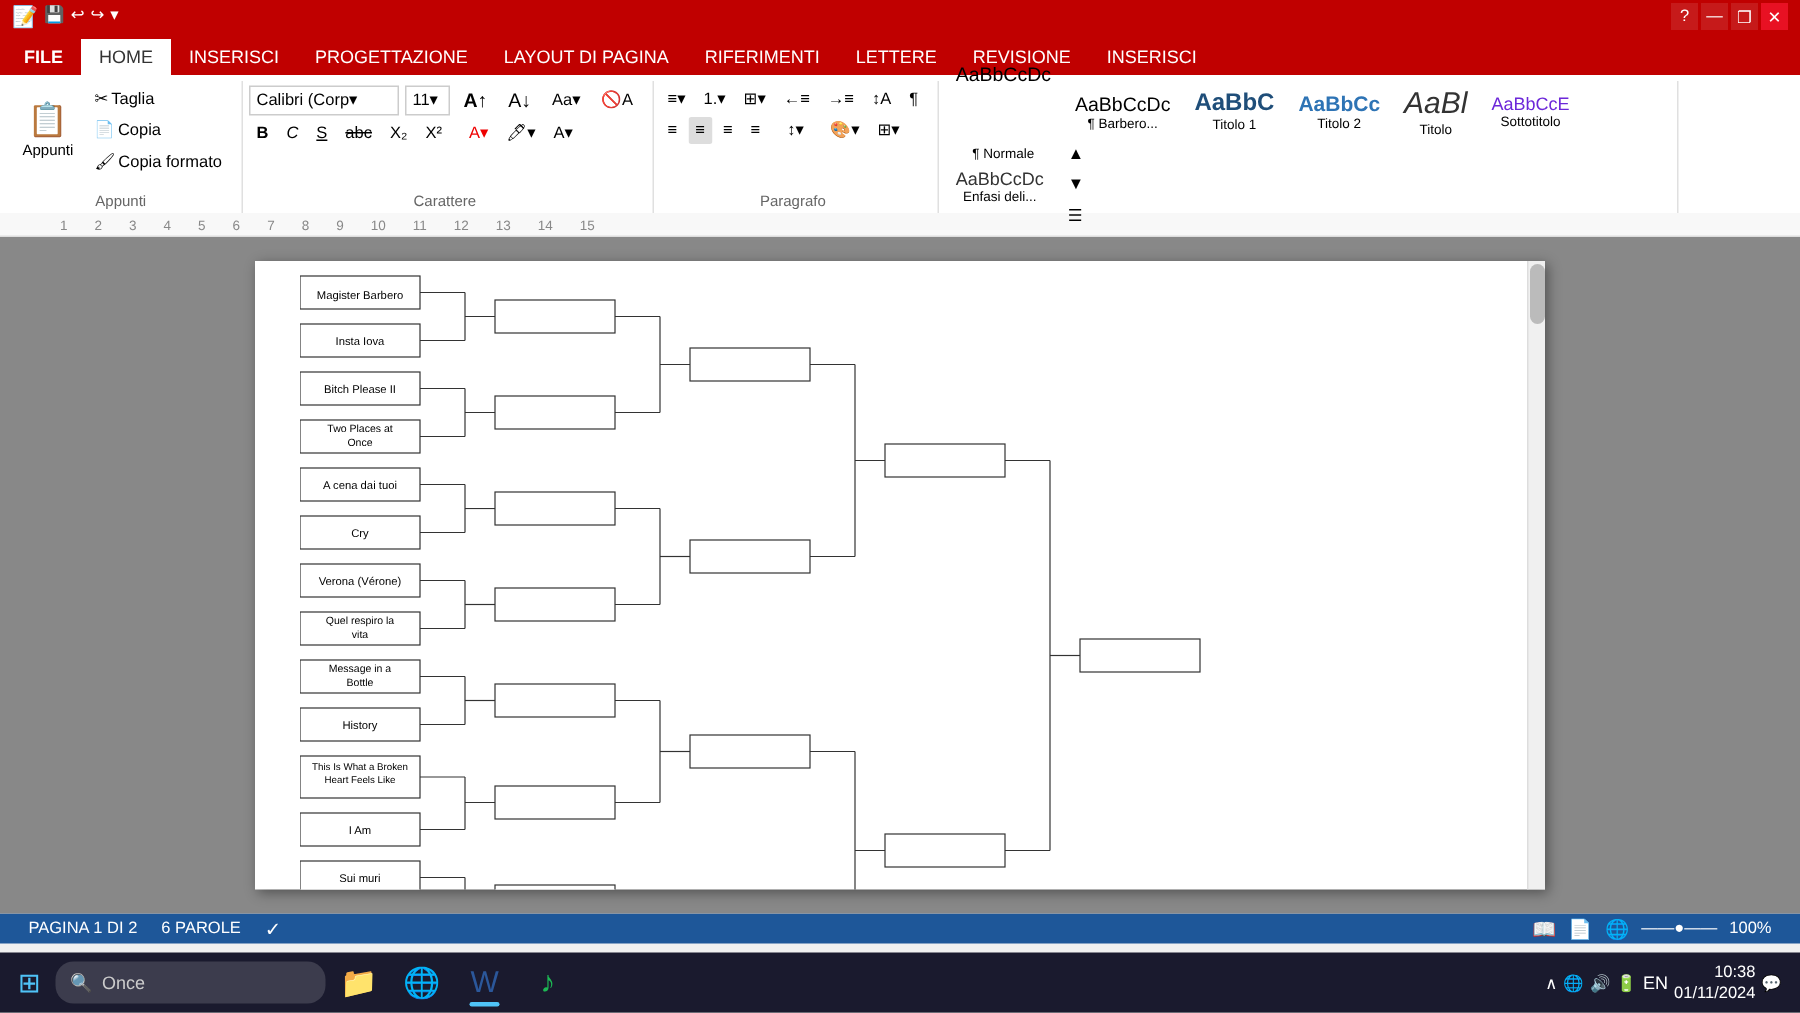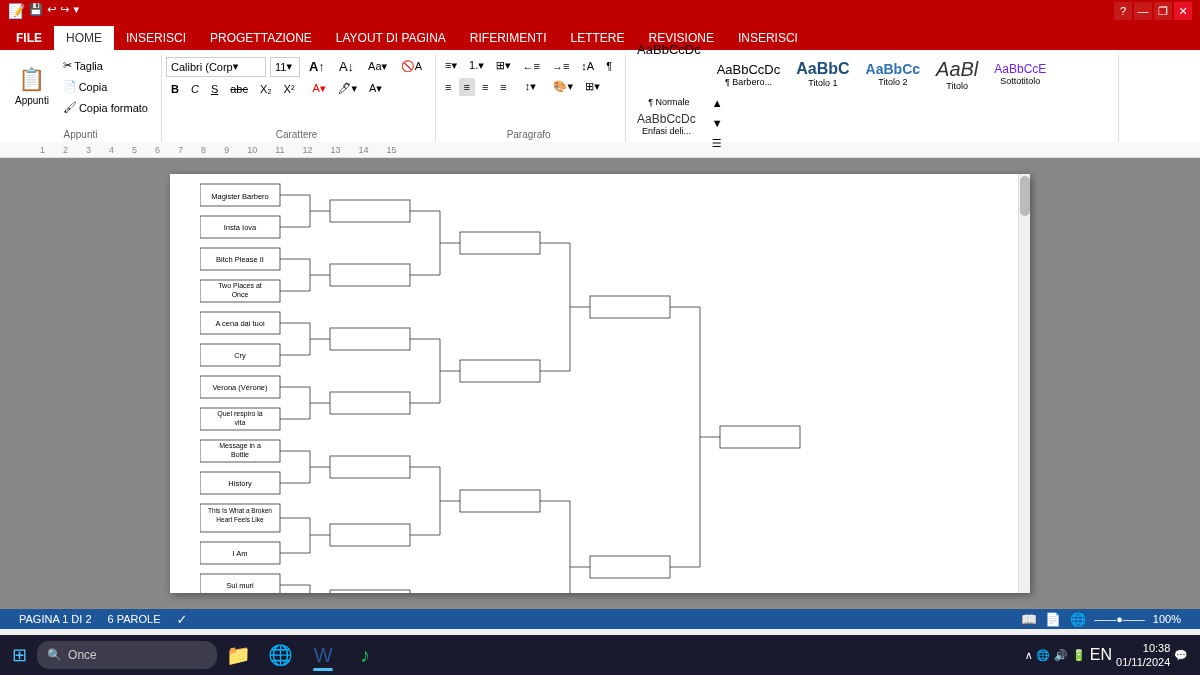--- a/index.html
+++ b/index.html
@@ -602,20 +602,20 @@
     <span style="color:#2b579a;font-size:20px;">W</span>
   </div>
   <div class="taskbar-app">
     <span style="color:#1db954;font-size:20px;">♪</span>
   </div>
   <div class="taskbar-system">
     <span style="font-size:11px;">∧</span>
     <span>🌐</span>
     <span>🔊</span>
     <span>🔋</span>
-    <span style="font-size:16px;">EN</span>
+    <span style="font-size:12px;">EN</span>
     <div class="taskbar-clock">
       <div>10:38</div>
       <div>01/11/2024</div>
     </div>
     <span>💬</span>
   </div>
 </div>
 
 </body></html>

